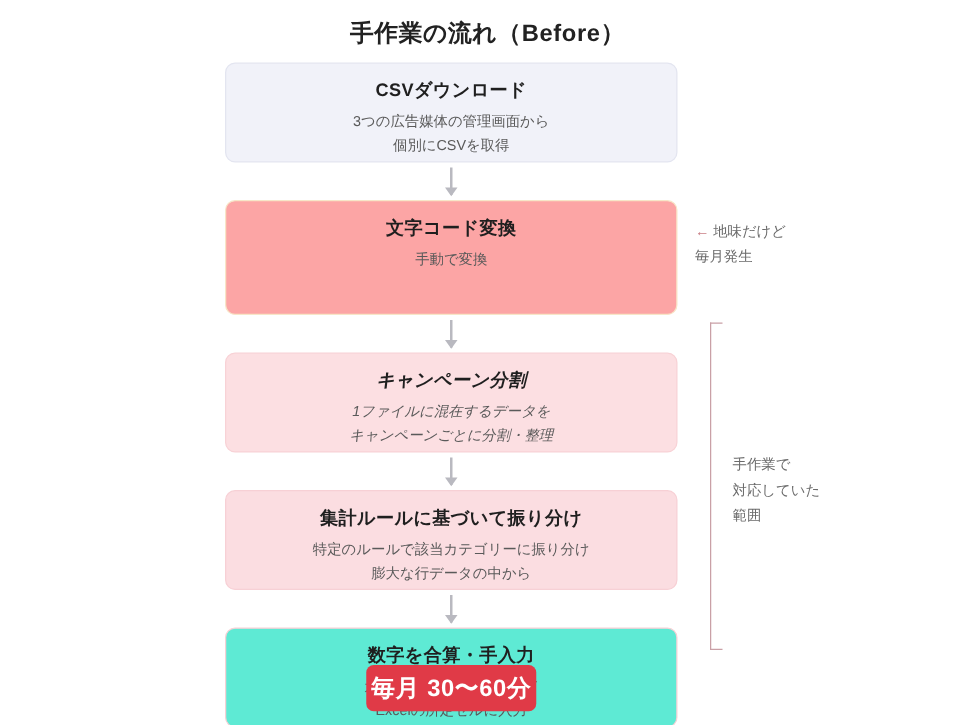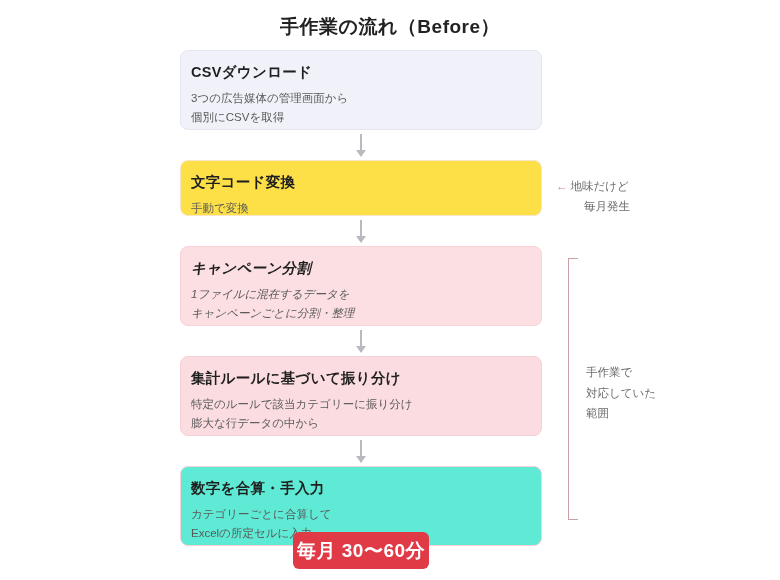--- a/index.html
+++ b/index.html
@@ -30,35 +30,36 @@
   .flow {
     position: absolute;
     left: 180px;
     top: 50px;
     width: 362px;
   }
   .step {
     border-radius: 8px;
     border: 1px solid transparent;
     padding: 12px 10px 0 10px;
+    text-align: center;
   }
   .step-title {
     font-size: 14.5px;
     font-weight: bold;
     color: #1f1f1f;
     margin-bottom: 7px;
     letter-spacing: 0.3px;
   }
   .step-line {
     font-size: 11.5px;
     color: #5a5a5a;
     line-height: 1.65;
   }
   .s1 { background: #f1f2f9; border-color: #e3e5f0; height: 80px; }
-  .s2 { background: #fde047; border-color: #f7e6c8; height: 56px; }
+  .s2 { background: #fca5a5; border-color: #f7e6c8; height: 92px; }
   .s3 { background: #fcdfe2; border-color: #f8d2d6; height: 80px; font-style: italic; }
   .s4 { background: #fbdde1; border-color: #f7d0d5; height: 80px; }
   .s5 { background: #5eead4; border-color: #f7d0d5; height: 80px; }
 
   .arrow {
     height: 30px;
     display: flex;
     align-items: center;
     justify-content: center;
   }
@@ -100,21 +101,21 @@
   .ann1 {
     position: absolute;
     left: 556px;
     top: 176px;
     font-size: 11.5px;
     color: #6b6b6b;
     line-height: 1.75;
     white-space: nowrap;
   }
   .ann1 .dash { color: #c97f86; margin-right: 3px; }
-  .ann1 .l2 { margin-left: 28px; display: block; }
+  .ann1 .l2 { margin-left: 0; display: block; }
 
   .bracket {
     position: absolute;
     left: 568px;
     top: 258px;
     width: 10px;
     height: 262px;
     border-top: 1.5px solid #c9a0a6;
     border-right: 1.5px solid #c9a0a6;
     border-bottom: 1.5px solid #c9a0a6;

